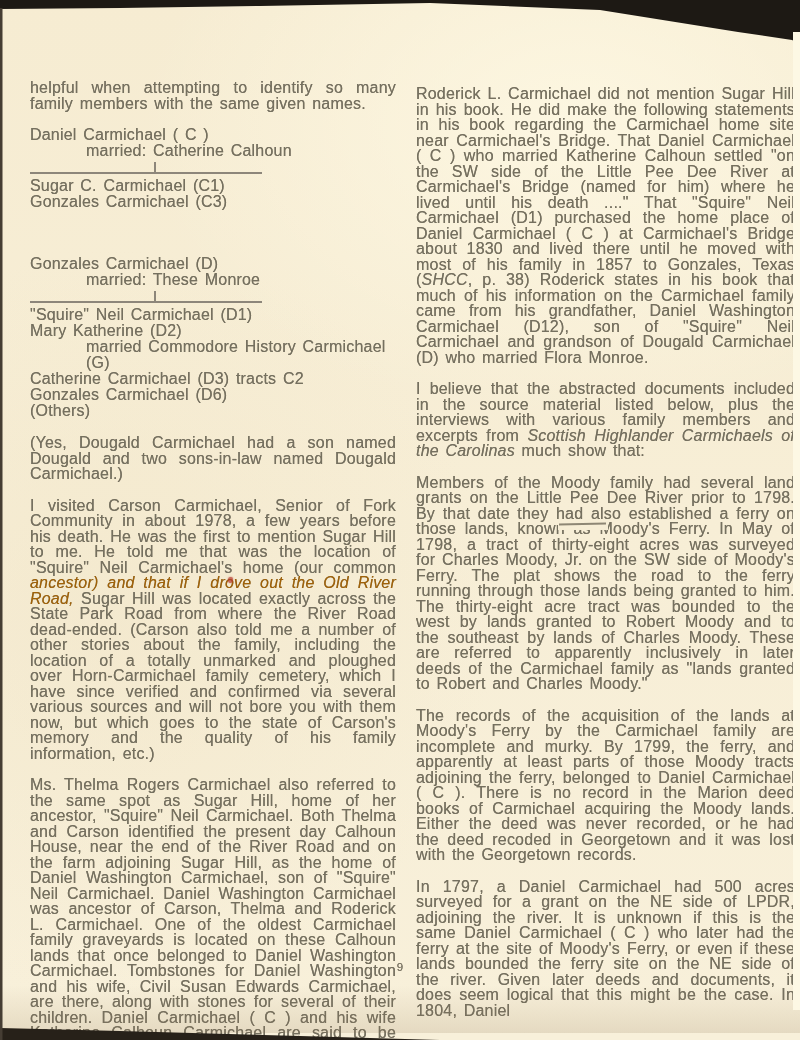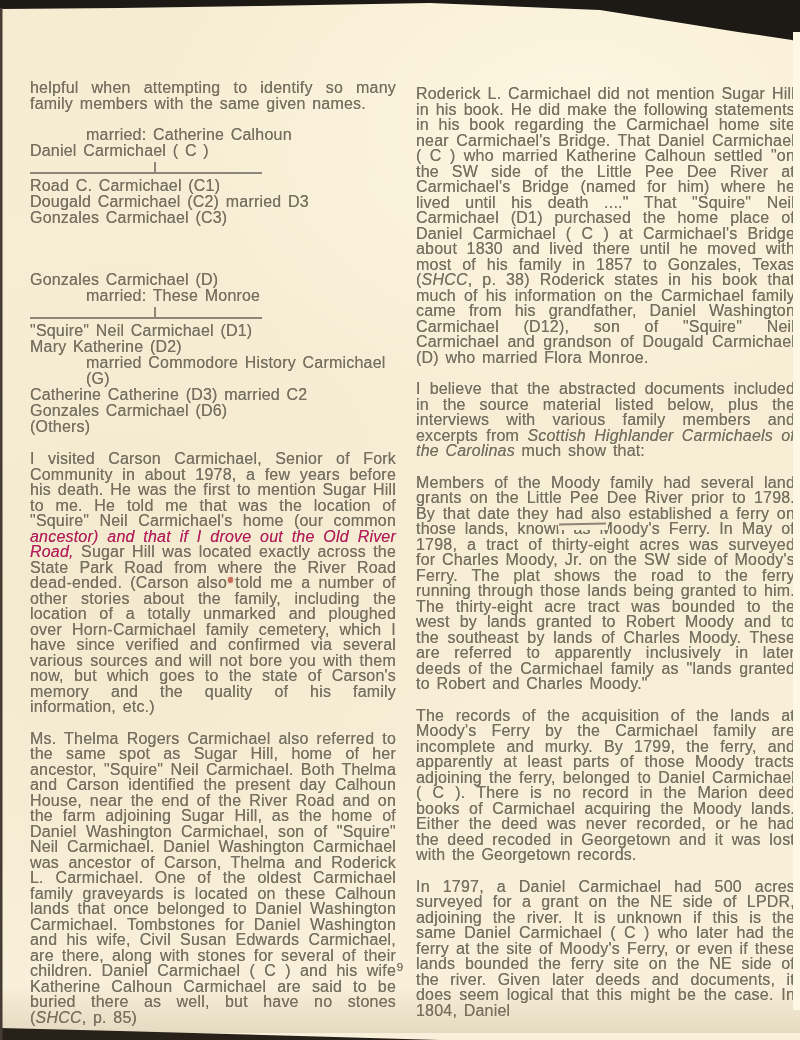--- a/index.html
+++ b/index.html
@@ -13,21 +13,21 @@
     font-family:"Liberation Sans",sans-serif;
     color:#75705f;
   }
   .col{position:absolute;top:80px;font-size:16px;line-height:15.5px;
        text-align:justify;letter-spacing:.2px;word-spacing:2px;
        text-shadow:0 0 .6px rgba(117,111,96,.85);}
   .col-left{left:30px;width:366px;}
   .col-right{left:416px;width:379px;margin-top:6px;}
   .para{margin:0 0 16px 0;}
   .it{font-style:italic;}
-  .faded{color:#be185d;font-style:italic;}
+  .faded{color:#a16207;font-style:italic;}
   .tree{margin:0 0 16px 0;text-align:left;}
   .tree-gap{margin-bottom:46px;}
   .tline{line-height:16px;}
   .indent{padding-left:56px;}
   .rule{height:12px;width:232px;border-bottom:2px solid #8d867a;position:relative;margin:1px 0 4px 0;}
   .tick{position:absolute;left:124px;top:2px;width:2px;height:10px;background:#8d867a;}
   .page-num{position:absolute;left:0;right:0;top:961px;text-align:center;
             font-size:11.5px;color:#7a7463;text-shadow:0 0 .6px rgba(117,111,96,.85);}
   .scan-overlay{position:absolute;left:0;top:0;width:800px;height:1040px;pointer-events:none;}
   .red-mark{position:absolute;left:228px;top:577px;width:5px;height:6px;background:#b5372a;
@@ -37,44 +37,44 @@
   .bottom-shade{position:absolute;left:0;top:985px;width:800px;height:48px;
                 background:linear-gradient(to bottom,rgba(150,125,85,0),rgba(140,115,80,.18));}
 </style>
 </head>
 <body>
 
 <div class="col col-left">
   <p class="para">helpful when attempting to identify so many family members with the same given names.</p>
 
   <div class="tree tree-gap">
+    <div class="tline">Daniel Carmichael ( C )</div>
     <div class="tline indent">married: Catherine Calhoun</div>
-    <div class="tline">Daniel Carmichael ( C )</div>
     <div class="rule">
         <div class="tick"></div>
       </div>
-    <div class="tline">Road C. Carmichael (C1)</div>
-    <div class="tline">Dougald Carmichael (C2) married D3</div>
+    <div class="tline">Sugar C. Carmichael (C1)</div>
     <div class="tline">Gonzales Carmichael (C3)</div>
   </div>
 
   <div class="tree">
     <div class="tline">Gonzales Carmichael (D)</div>
     <div class="tline indent">married:  These Monroe</div>
     <div class="rule">
         <div class="tick"></div>
       </div>
     <div class="tline">"Squire" Neil Carmichael (D1)</div>
     <div class="tline">Mary Katherine (D2)</div>
     <div class="tline indent">married Commodore History Carmichael (G)</div>
-    <div class="tline">Catherine Catherine (D3) married C2</div>
+    <div class="tline">Catherine Carmichael (D3) tracts C2</div>
     <div class="tline">Gonzales Carmichael (D6)</div>
     <div class="tline">(Others)</div>
   </div>
 
+  <p class="para">(Yes, Dougald Carmichael had a son named Dougald and two sons-in-law named Dougald Carmichael.)</p>
 
   <p class="para"><span>I visited Carson Carmichael, Senior of Fork Community in about 1978, a few years before his death.  He was the first to mention Sugar Hill to me.  He told me that was the location of "Squire" Neil Carmichael's home (our common </span><span class="faded">ancestor) and that if I drove out the Old River Road,</span><span> Sugar Hill was located exactly across the State Park Road from where the River Road dead-ended.  (Carson also told me a number of other stories about the family, including the location of a totally unmarked and ploughed over Horn-Carmichael family cemetery, which I have since verified and confirmed via several various sources and will not bore you with them now, but which goes to the state of Carson's memory and the quality of his family information, etc.)</span></p>
 
   <p class="para"><span>Ms. Thelma Rogers Carmichael also referred to the same spot as Sugar Hill, home of her ancestor, "Squire" Neil Carmichael.  Both Thelma and Carson identified the present day Calhoun House, near the end of the River Road and on the farm adjoining Sugar Hill, as the home of Daniel Washington Carmichael, son of "Squire" Neil Carmichael.  Daniel Washington Carmichael was ancestor of Carson, Thelma and Roderick L. Carmichael. One of the oldest Carmichael family graveyards is located on these Calhoun lands that once belonged to Daniel Washington Carmichael.  Tombstones for Daniel Washington and his wife, Civil Susan Edwards Carmichael, are there, along with stones for several of their children.  Daniel Carmichael ( C ) and his wife Katherine Calhoun Carmichael are said to be buried there as well, but have no stones (</span><span class="it">SHCC</span><span>, p. 85)</span></p>
 </div>
 
 <div class="col col-right">
   <p class="para"><span>Roderick L. Carmichael did not mention Sugar Hill in his book.  He did make the following statements in his book regarding the Carmichael home site near Carmichael's Bridge.  That Daniel Carmichael ( C ) who married Katherine Calhoun settled "on the SW side of the Little Pee Dee River at Carmichael's Bridge (named for him) where he lived until his death ...."  That "Squire" Neil Carmichael (D1) purchased the home place of Daniel Carmichael ( C ) at Carmichael's Bridge about 1830 and lived there until he moved with most of his family in 1857 to Gonzales, Texas (</span><span class="it">SHCC</span><span>, p. 38)  Roderick states in his book that much of his information on the Carmichael family came from his grandfather, Daniel Washington Carmichael (D12), son of "Squire" Neil Carmichael and grandson of Dougald Carmichael (D) who married Flora Monroe.</span></p>
 
 

